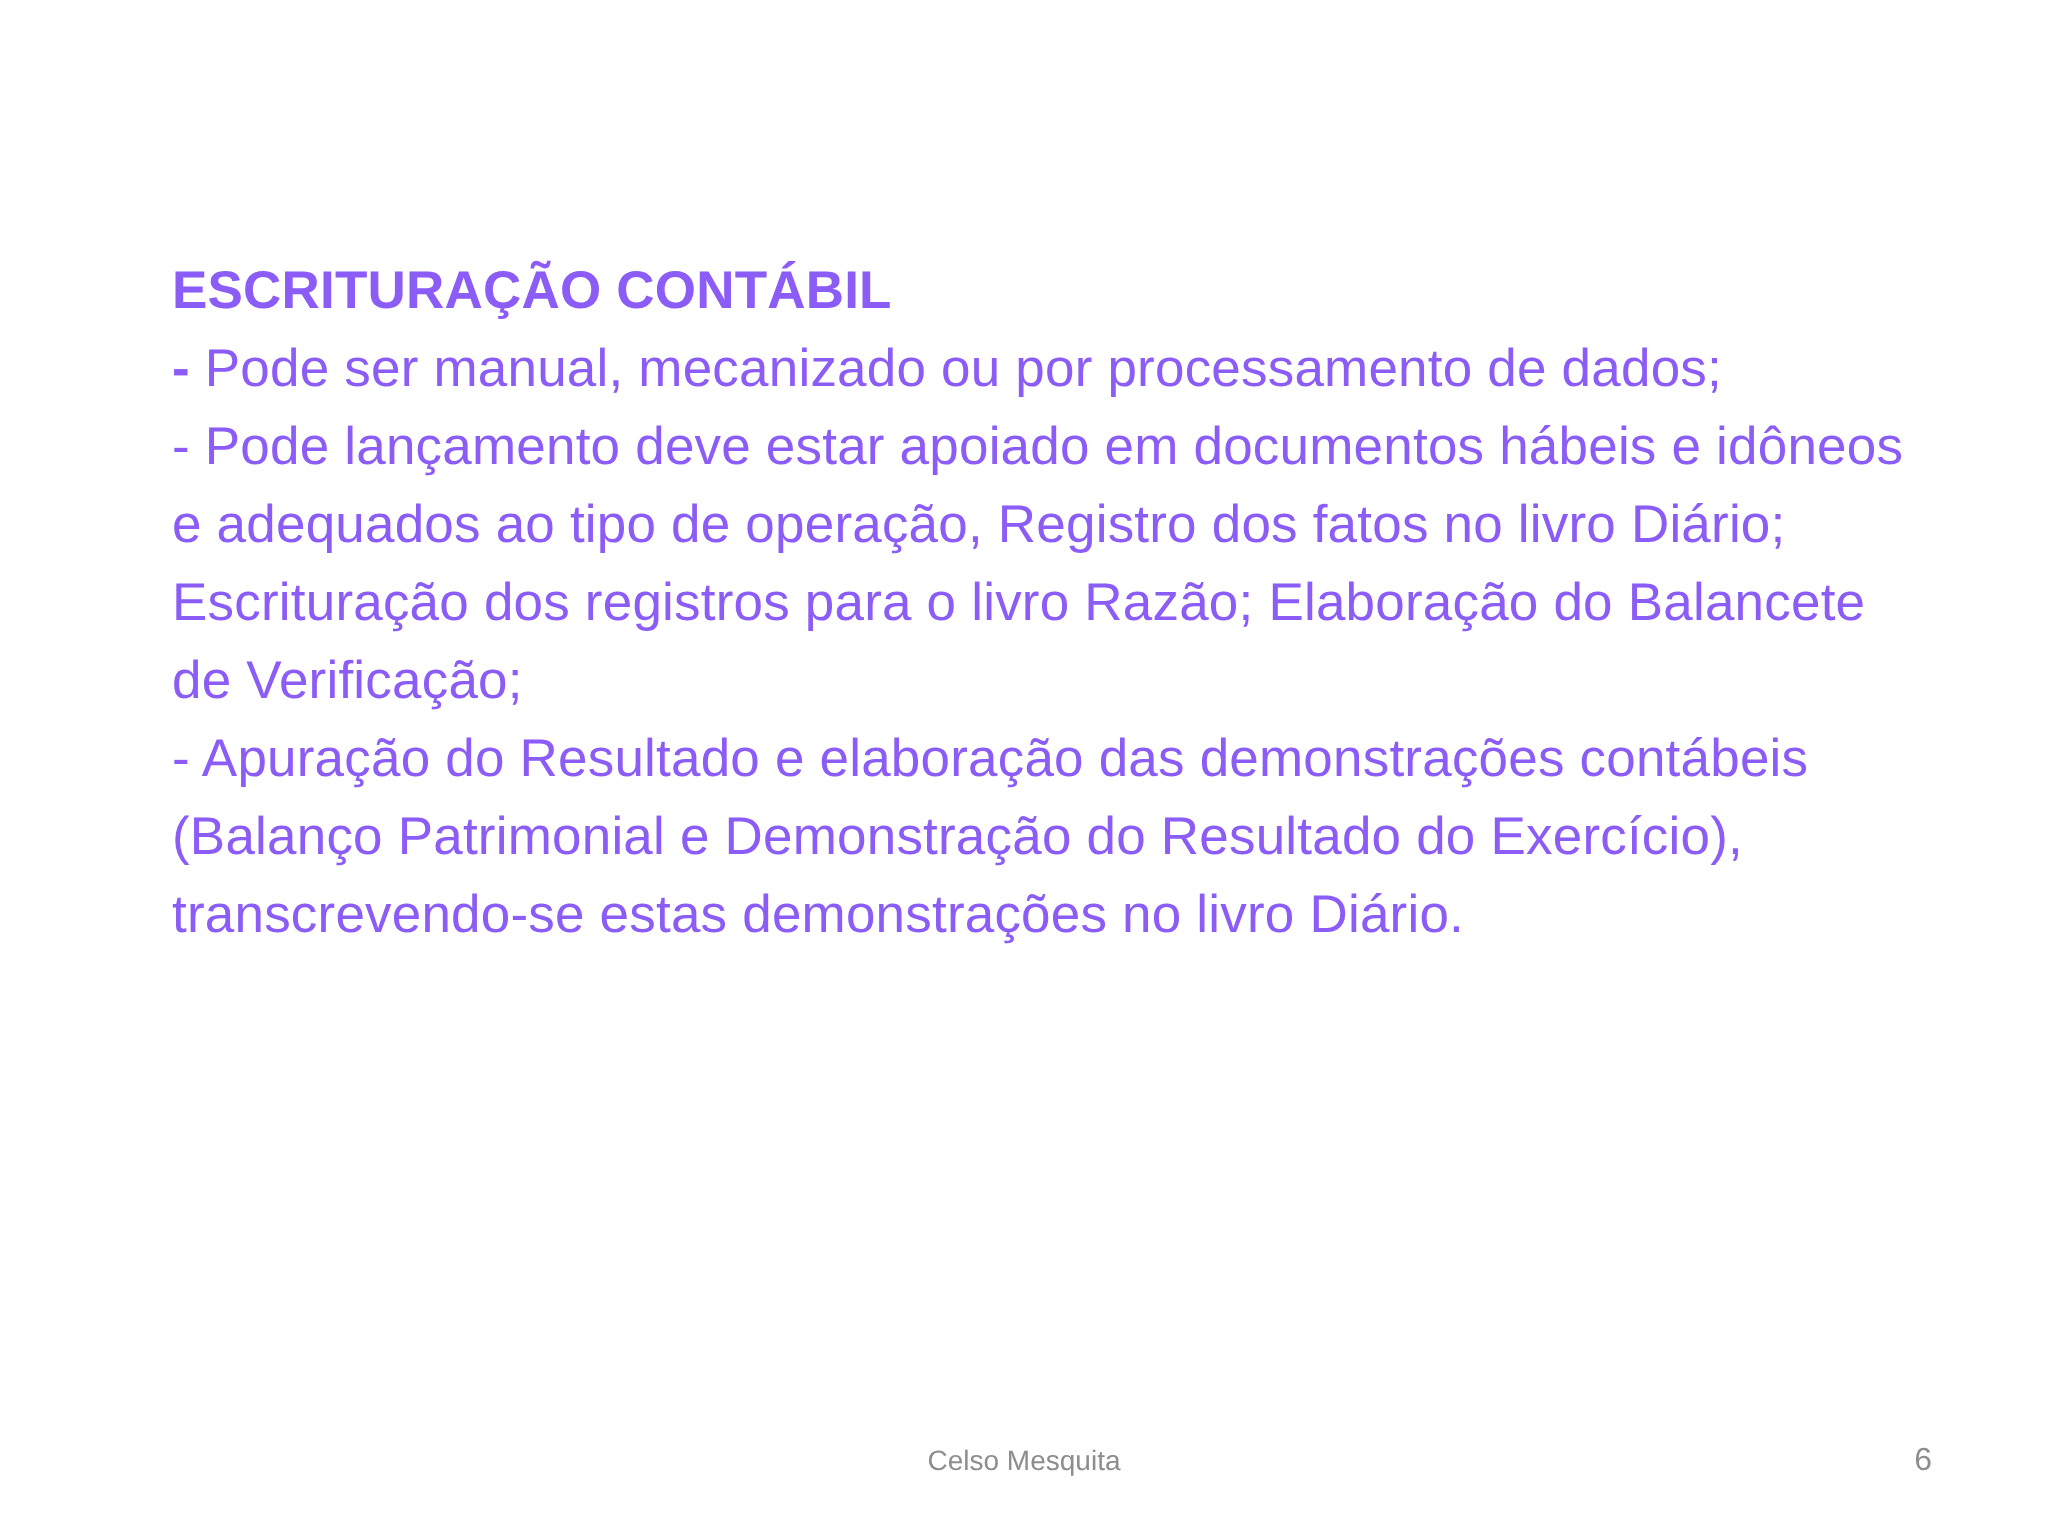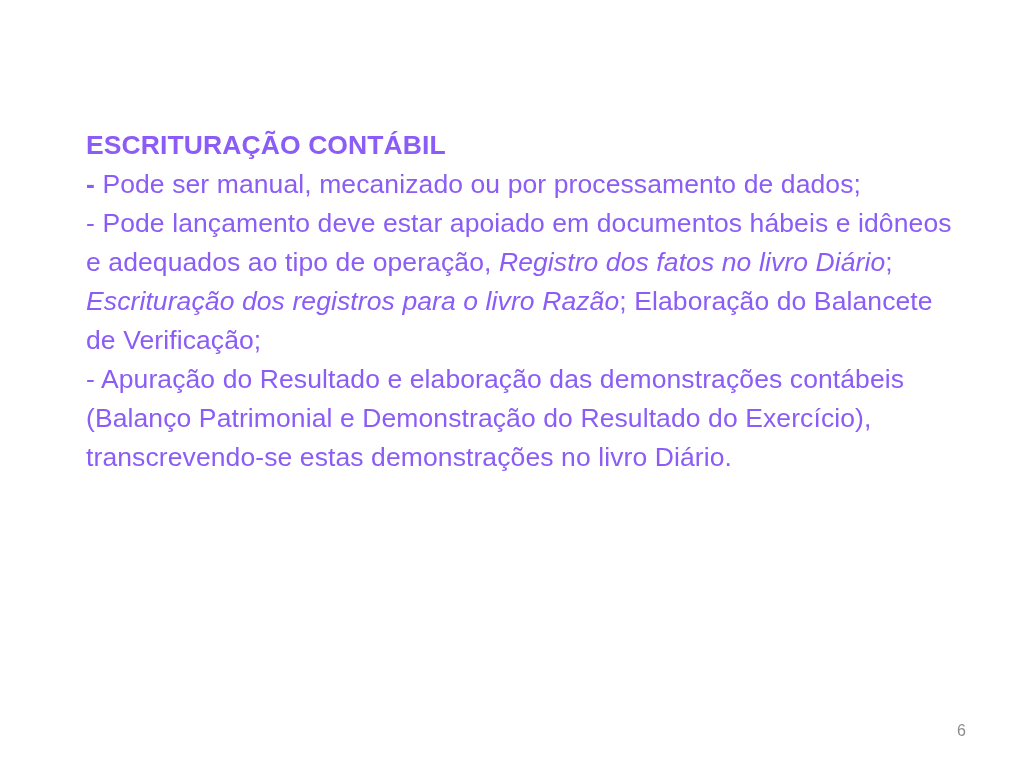--- a/index.html
+++ b/index.html
@@ -31,21 +31,20 @@
     color: #8b5cf6;
     letter-spacing: 0.1px;
   }
   .line.bold {
     font-weight: bold;
   }
   .lead-bold {
     font-weight: bold;
   }
   .ital {
-    font-style: italic;
   }
   .footer {
     position: absolute;
     left: 0;
     right: 0;
     bottom: 22px;
     height: 24px;
   }
   .footer-author {
     position: absolute;
@@ -76,16 +75,17 @@
 
     <div class="line"><span class="lead-bold">-</span><span> Pode ser manual, mecanizado ou por processamento de dados;</span></div>
 
     <div class="line"><span>- Pode lançamento deve estar apoiado em documentos hábeis e idôneos e adequados ao tipo de operação, </span><span class="ital">Registro dos fatos no livro Diário</span><span>; </span><span class="ital">Escrituração dos registros para o livro Razão</span><span>; Elaboração do Balancete de Verificação;</span></div>
 
     <div class="line">- Apuração do Resultado e elaboração das demonstrações contábeis (Balanço Patrimonial e Demonstração do Resultado do Exercício), transcrevendo-se estas demonstrações no livro Diário.</div>
 
   </div>
 
   <div class="footer">
+    <div class="footer-author">Celso Mesquita</div>
     <div class="footer-page">6</div>
   </div>
 
 </div>
 
 </body></html>

